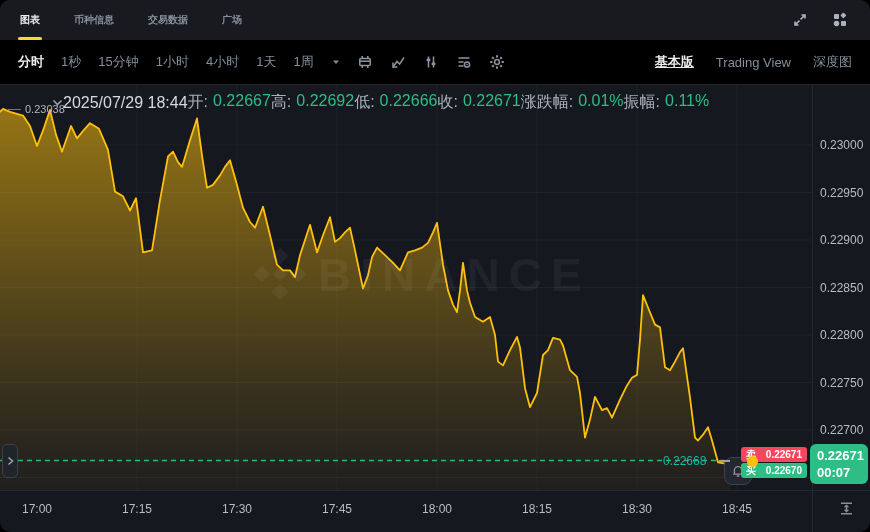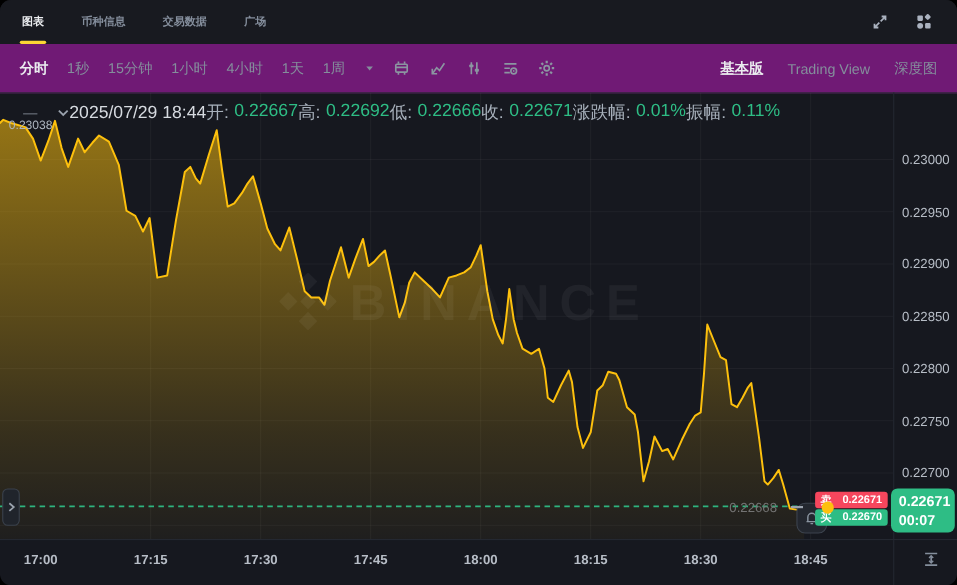--- a/index.html
+++ b/index.html
@@ -8,64 +8,64 @@
 
   
   .tabbar{position:absolute;top:0;left:0;right:0;height:40px;background:#181a20;display:flex;align-items:center;padding:0 20px;}
   .tab{position:relative;height:100%;display:flex;align-items:center;margin-right:34px;color:#848e9c;font-size:10px;font-weight:700;cursor:pointer;white-space:nowrap;}
   .tab.active{color:#eaecef;}
   .tab.active::after{content:"";position:absolute;bottom:0;left:50%;transform:translateX(-50%);width:24px;height:3px;border-radius:2px;background:#fcd535;}
   .tabbar-icons{margin-left:auto;display:flex;align-items:center;gap:24px;color:#aab2bf;padding-right:2px;}
   .ticon{display:flex;align-items:center;justify-content:center;cursor:pointer;}
 
   
-  .toolbar{position:absolute;top:40px;left:0;right:0;height:44px;background:#701a75;border-bottom:1px solid #22262e;display:flex;align-items:center;padding:0 18px;font-size:13px;color:#848e9c;}
+  .toolbar{position:absolute;top:40px;left:0;right:0;height:44px;background:#000000;border-bottom:1px solid #22262e;display:flex;align-items:center;padding:0 18px;font-size:13px;color:#848e9c;}
   .iv{margin-right:17px;cursor:pointer;white-space:nowrap;}
   .iv.active{color:#eaecef;font-weight:700;}
   .caret{margin-right:10px;cursor:pointer;display:flex;align-items:center;}
   .tool-icons{display:flex;align-items:center;gap:17px;margin-left:6px;color:#8b95a1;}
   .tool-icons .ticon{width:16px;height:16px;}
   .views{margin-left:auto;display:flex;align-items:center;gap:22px;}
   .view{cursor:pointer;white-space:nowrap;}
   .view.active{color:#eaecef;font-weight:700;text-decoration:underline;}
 
   
   .chart{position:absolute;left:0;top:84px;width:812px;height:406px;overflow:hidden;}
   #chart-svg{position:absolute;left:0;top:0;}
   .legend{position:absolute;left:52px;top:8px;display:flex;align-items:center;gap:0;font-size:16px;z-index:5;white-space:nowrap;}
   .legend .chev{color:#9aa2ad;display:flex;align-items:center;cursor:pointer;}
   .legend .dt{color:#d6dae0;}
   .lfield{display:flex;gap:5px;}
   .lfield .lbl{color:#a7b0bb;}
   .lfield .val{color:#2ebd85;}
-  .high-label{position:absolute;left:8px;top:19px;display:flex;align-items:center;gap:4px;font-size:11px;color:#aeb6c0;z-index:4;flex-direction:column;}
+  .high-label{position:absolute;left:8px;top:19px;display:flex;align-items:center;gap:4px;font-size:11px;color:#aeb6c0;z-index:4;}
   .high-label .tick{width:13px;height:1px;background:#6f7681;}
 
   .watermark{position:absolute;left:254px;top:164px;display:flex;align-items:flex-start;gap:12px;z-index:1;pointer-events:none;}
   .watermark .wm-text{font-size:46px;font-weight:700;letter-spacing:9px;color:rgba(255,255,255,0.05);}
 
   .expand-left{position:absolute;left:2px;top:360px;width:14px;height:32px;background:#20242b;border:1px solid #3a414c;border-radius:5px;display:flex;align-items:center;justify-content:center;color:#9aa2ad;z-index:6;cursor:pointer;}
 
-  .last-label{position:absolute;left:663px;top:370px;display:flex;align-items:center;gap:13px;font-size:12px;color:#737373;z-index:5;}
+  .last-label{position:absolute;left:663px;top:370px;display:flex;align-items:center;gap:13px;font-size:12px;color:#14b8a6;z-index:5;}
   .last-label .dash{width:11px;height:2px;background:#9aa2ad;}
 
   .alert-icon{position:absolute;left:724px;top:373px;width:26px;height:26px;border-radius:8px;background:#23272f;border:1px solid #3c434e;display:flex;align-items:center;justify-content:center;color:#8b95a1;z-index:2;cursor:pointer;}
 
   .badge{position:absolute;left:741px;width:66px;height:15px;border-radius:3px;display:flex;align-items:center;justify-content:space-between;padding:0 5px;font-size:10px;font-weight:700;color:#fff;z-index:3;box-sizing:border-box;}
   .badge.sell{top:363px;background:#f6465d;}
   .badge.buy{top:379px;background:#2ebd85;}
   .price-dot{position:absolute;left:747px;top:372px;width:11px;height:11px;border-radius:50%;background:#fdc00d;z-index:4;}
 
   
   .price-axis{position:absolute;left:812px;top:84px;width:58px;height:406px;border-left:1px solid #242831;font-size:12px;color:#b7bdc6;cursor:ns-resize;}
   .pa-label{position:absolute;left:7px;height:14px;line-height:14px;}
   .price-box{position:absolute;left:810px;top:444px;width:58px;height:40px;background:#2ebd85;border-radius:6px;color:#fff;font-weight:700;font-size:13px;padding:3px 0 0 7px;line-height:17px;z-index:7;box-sizing:border-box;}
 
   
-  .time-axis{position:absolute;left:0;top:490px;width:870px;height:42px;border-top:1px solid #242831;font-size:12px;color:#b7bdc6;cursor:ew-resize;font-weight:bold;}
+  .time-axis{position:absolute;left:0;top:490px;width:870px;height:42px;border-top:1px solid #242831;font-size:12px;color:#b7bdc6;cursor:ew-resize;}
   .ta-label{position:absolute;top:11px;width:44px;text-align:center;}
   .ta-divider{position:absolute;left:812px;top:0;bottom:0;width:1px;background:#242831;}
   .scale-icon{position:absolute;left:838px;top:9px;color:#848e9c;cursor:pointer;}
 </style>
 </head>
 <body>
 
 <div class="app">
 
   <div class="tabbar">

